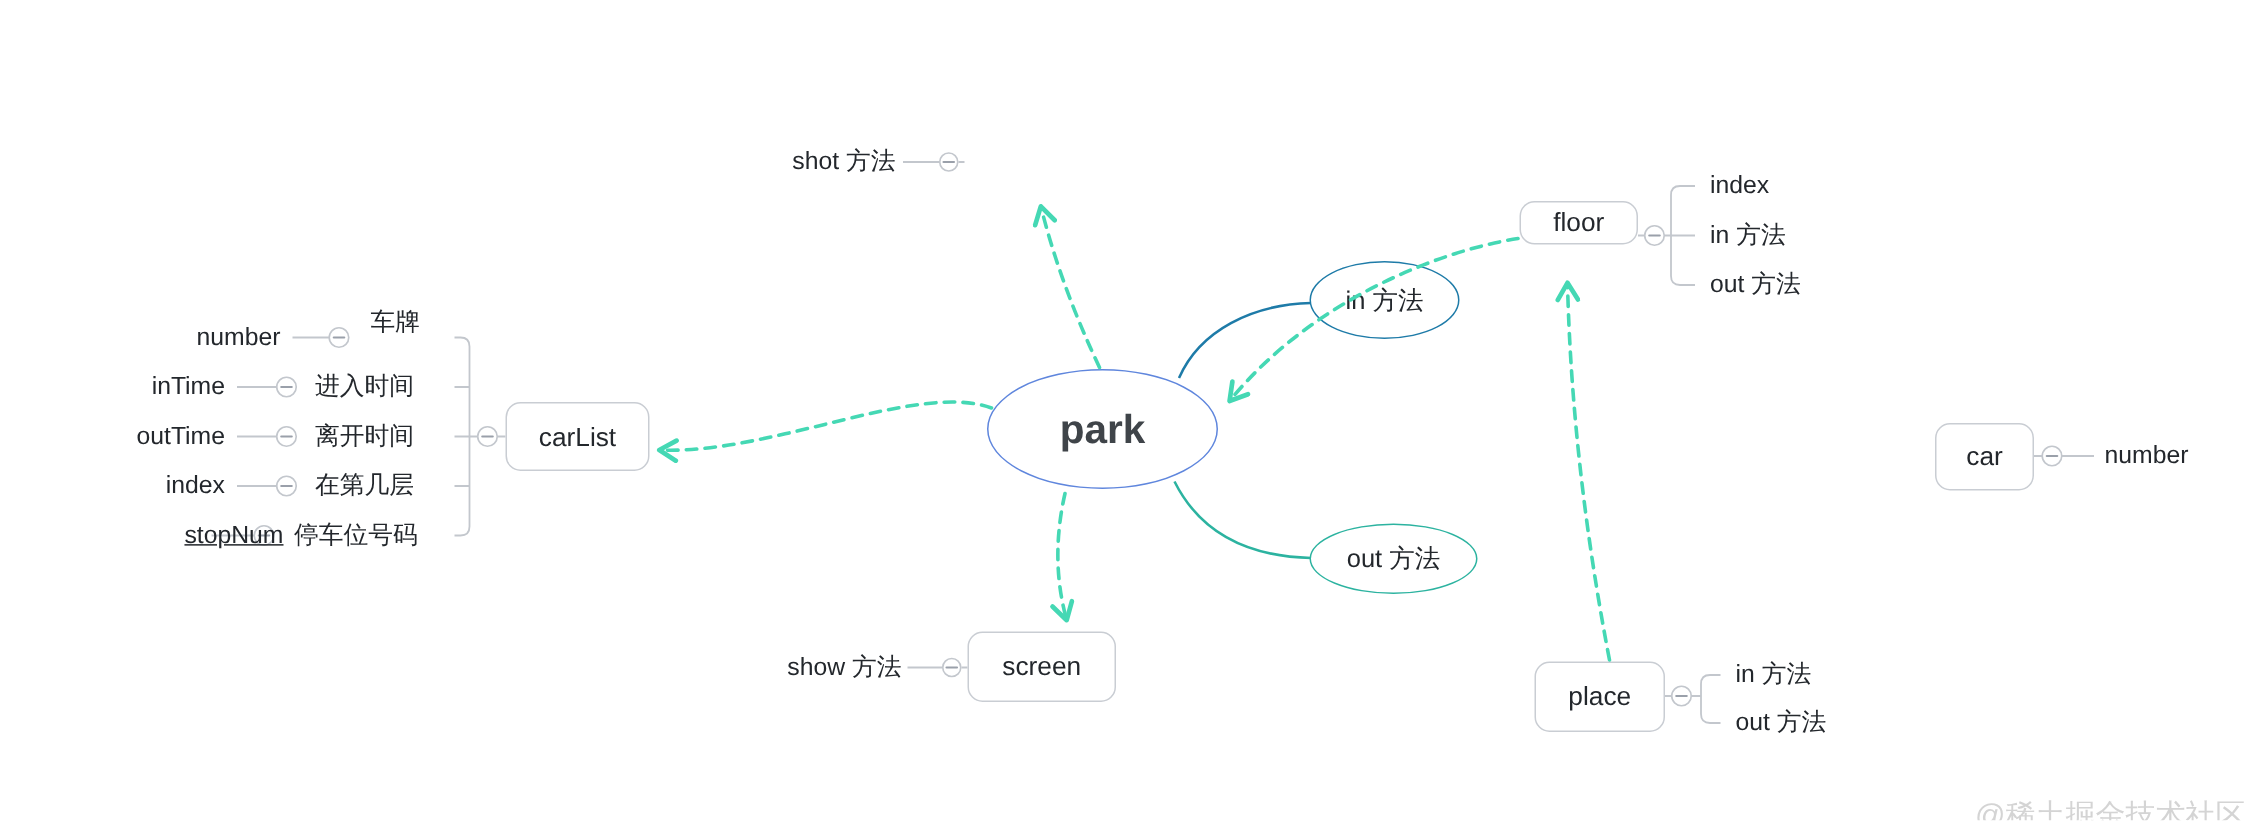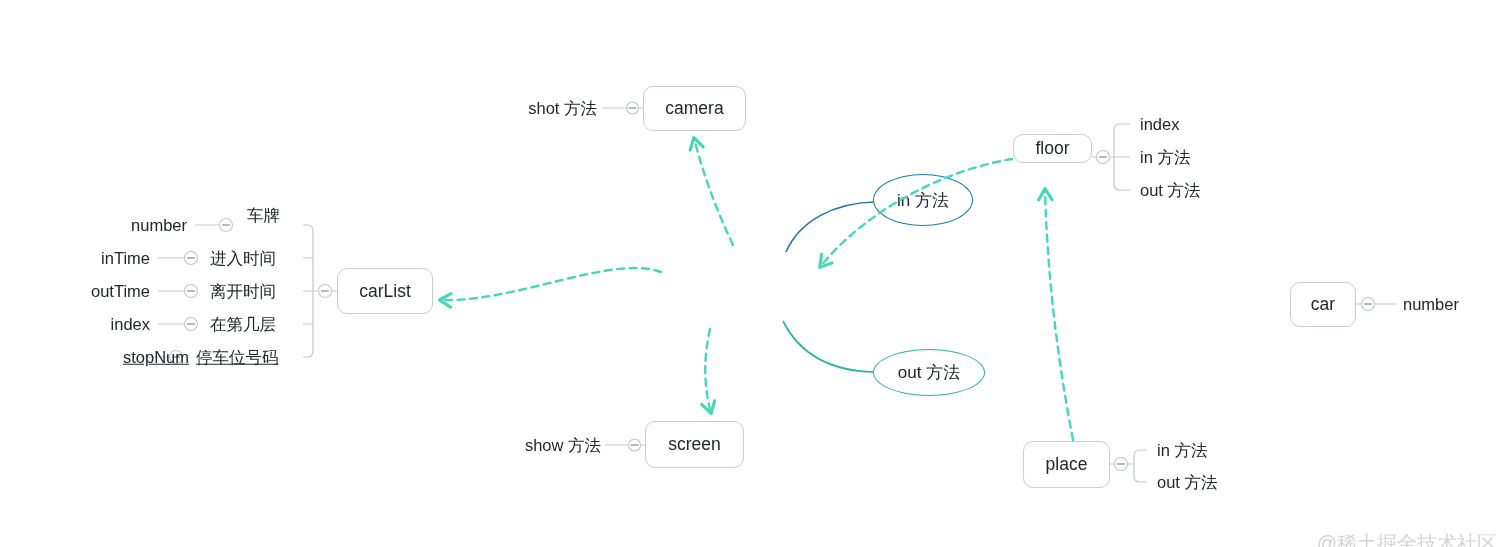--- a/index.html
+++ b/index.html
@@ -113,32 +113,32 @@
     </g>
     <g>
       <circle class="knob-circle" cx="176" cy="357" r="6.5"></circle>
       <line class="knob-minus" x1="172.5" y1="357" x2="179.5" y2="357"></line>
     </g>
 
     <path class="branch-blue" d="M 786,252 C 800,220 835,203 874,202"></path>
     <path class="branch-teal" d="M 783,321 C 800,355 832,371 874,372"></path>
   </svg>
 
+  <div class="ellipse-node ellipse-center" style="left:658px;top:246px;width:154px;height:80px;">
+    <span>park</span>
+  </div>
 
   <div class="ellipse-node ellipse-blue" style="left:873px;top:174px;width:100px;height:52px;">
     <span>in 方法</span>
   </div>
 
   <div class="ellipse-node ellipse-teal" style="left:873px;top:349px;width:112px;height:47px;">
     <span>out 方法</span>
   </div>
 
-  <div class="rect-node" style="left:643px;top:86px;width:103px;height:45px;">
-    <span>camera</span>
-  </div>
 
   <div class="rect-node" style="left:1013px;top:134px;width:79px;height:29px;">
     <span>floor</span>
   </div>
 
   <div class="rect-node" style="left:337px;top:268px;width:96px;height:46px;">
     <span>carList</span>
   </div>
 
   <div class="rect-node" style="left:645px;top:421px;width:99px;height:47px;">
@@ -171,21 +171,21 @@
   <div class="label r" style="right:1362px;top:258px;">inTime</div>
   <div class="label" style="left:210px;top:258px;">进入时间</div>
 
   <div class="label r" style="right:1362px;top:291px;margin-left:46px;">outTime</div>
   <div class="label" style="left:210px;top:291px;">离开时间</div>
 
   <div class="label r" style="right:1362px;top:324px;">index</div>
   <div class="label" style="left:210px;top:324px;text-align:center;">在第几层</div>
 
   <div class="label r" style="right:1323px;top:357px;text-decoration:underline;">stopNum</div>
-  <div class="label" style="left:196px;top:357px;text-decoration:underline;">停车位号码</div>
+  <div class="label" style="left:196px;top:357px;">停车位号码</div>
 
   <svg class="layer" viewBox="0 0 1512 547">
     <defs>
       <marker id="chev" markerWidth="7" markerHeight="7" refX="5.5" refY="3.5" orient="auto">
         <path d="M1,0.7 L5.7,3.5 L1,6.3"></path>
       </marker>
     </defs>
     <path class="rel" d="M 733,245 Q 707,190 694,138"></path>
     <path class="rel" d="M 661,272 C 612,254 515,303 440,300"></path>
     <path class="rel" d="M 710,329 Q 700,373 711,413"></path>

